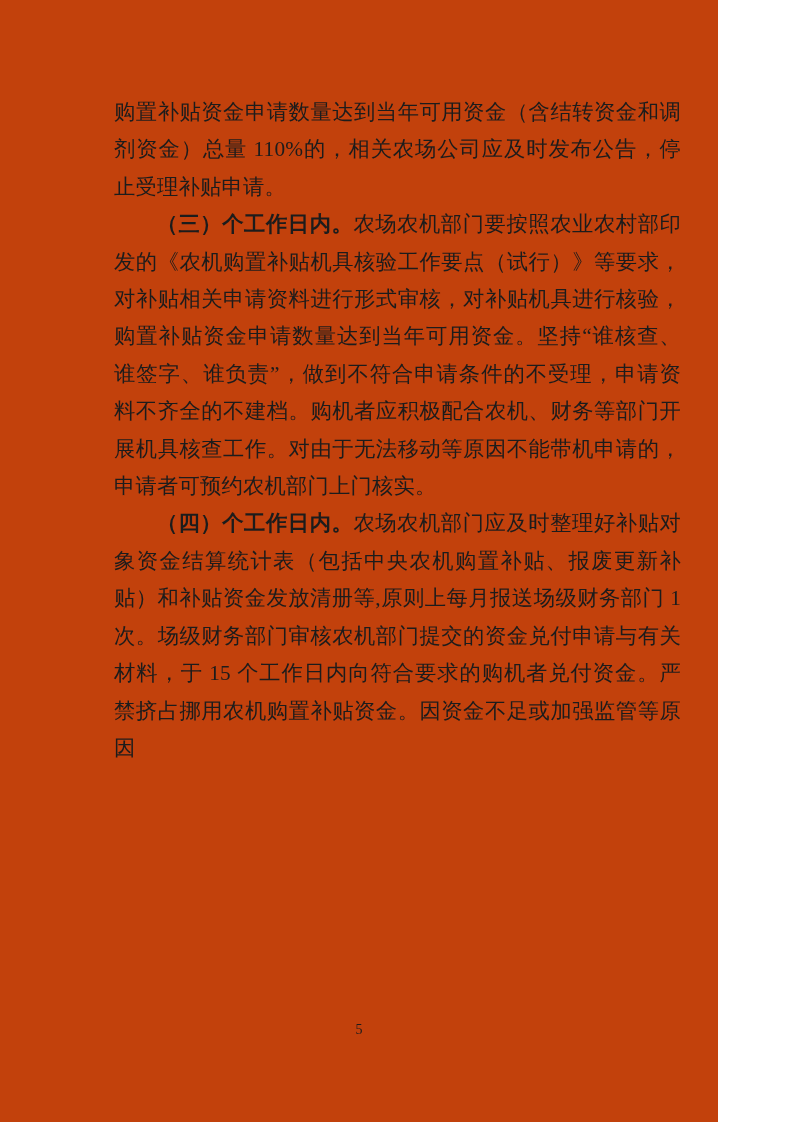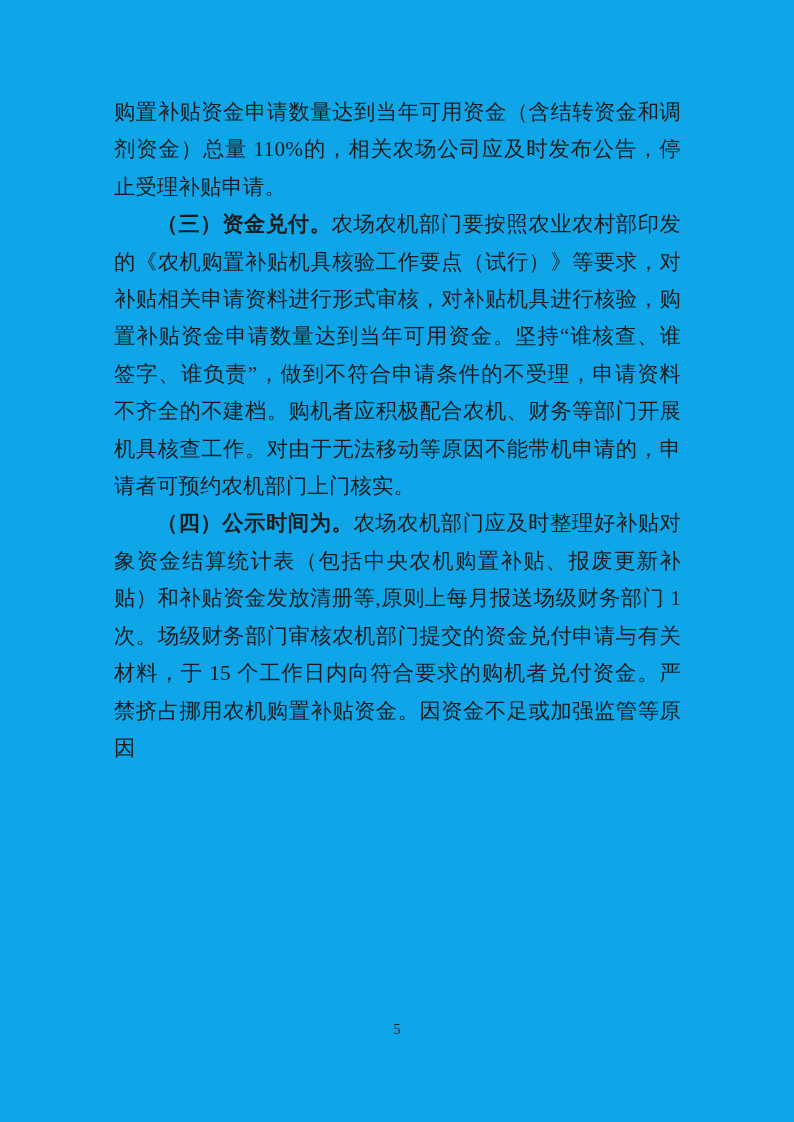--- a/index.html
+++ b/index.html
@@ -2,23 +2,23 @@
 <html><head>
 <meta charset="utf-8">
 <style>
   html, body {
     margin: 0;
     padding: 0;
     background: #ffffff;
   }
   .page {
     position: relative;
-    width: 794px;
+    width: 718px;
     height: 1122px;
-    background: #0ea5e9;
+    background: #c2410c;
     overflow: hidden;
     font-family: "Liberation Serif", "DejaVu Serif", serif;
     color: #1c1c1c;
   }
   .content {
     position: absolute;
     left: 114px;
     top: 94px;
     width: 567px;
     font-size: 21.3px;
@@ -47,19 +47,19 @@
     font-size: 14px;
     color: #1c1c1c;
   }
 </style>
 </head>
 <body>
 
 <div class="page">
   <div class="content">
     <p class="para no-indent"><span>购置补贴资金申请数量达到当年可用资金（含结转资金和调剂资金）总量 110%的，相关农场公司应及时发布公告，停止受理补贴申请。</span></p>
-    <p class="para"><strong class="section-heading">（三）资金兑付。</strong><span>农场农机部门要按照农业农村部印发的《农机购置补贴机具核验工作要点（试行）》等要求，对补贴相关申请资料进行形式审核，对补贴机具进行核验，购置补贴资金申请数量达到当年可用资金。坚持“谁核查、谁签字、谁负责”，做到不符合申请条件的不受理，申请资料不齐全的不建档。购机者应积极配合农机、财务等部门开展机具核查工作。对由于无法移动等原因不能带机申请的，申请者可预约农机部门上门核实。</span></p>
-    <p class="para"><strong class="section-heading">（四）公示时间为。</strong><span>农场农机部门应及时整理好补贴对象资金结算统计表（包括中央农机购置补贴、报废更新补贴）和补贴资金发放清册等,原则上每月报送场级财务部门 1 次。场级财务部门审核农机部门提交的资金兑付申请与有关材料，于 15 个工作日内向符合要求的购机者兑付资金。严禁挤占挪用农机购置补贴资金。因资金不足或加强监管等原因</span></p>
+    <p class="para"><strong class="section-heading">（三）个工作日内。</strong><span>农场农机部门要按照农业农村部印发的《农机购置补贴机具核验工作要点（试行）》等要求，对补贴相关申请资料进行形式审核，对补贴机具进行核验，购置补贴资金申请数量达到当年可用资金。坚持“谁核查、谁签字、谁负责”，做到不符合申请条件的不受理，申请资料不齐全的不建档。购机者应积极配合农机、财务等部门开展机具核查工作。对由于无法移动等原因不能带机申请的，申请者可预约农机部门上门核实。</span></p>
+    <p class="para"><strong class="section-heading">（四）个工作日内。</strong><span>农场农机部门应及时整理好补贴对象资金结算统计表（包括中央农机购置补贴、报废更新补贴）和补贴资金发放清册等,原则上每月报送场级财务部门 1 次。场级财务部门审核农机部门提交的资金兑付申请与有关材料，于 15 个工作日内向符合要求的购机者兑付资金。严禁挤占挪用农机购置补贴资金。因资金不足或加强监管等原因</span></p>
   </div>
   <div class="footer">
     <span>5</span>
   </div>
 </div>
 
 </body></html>

